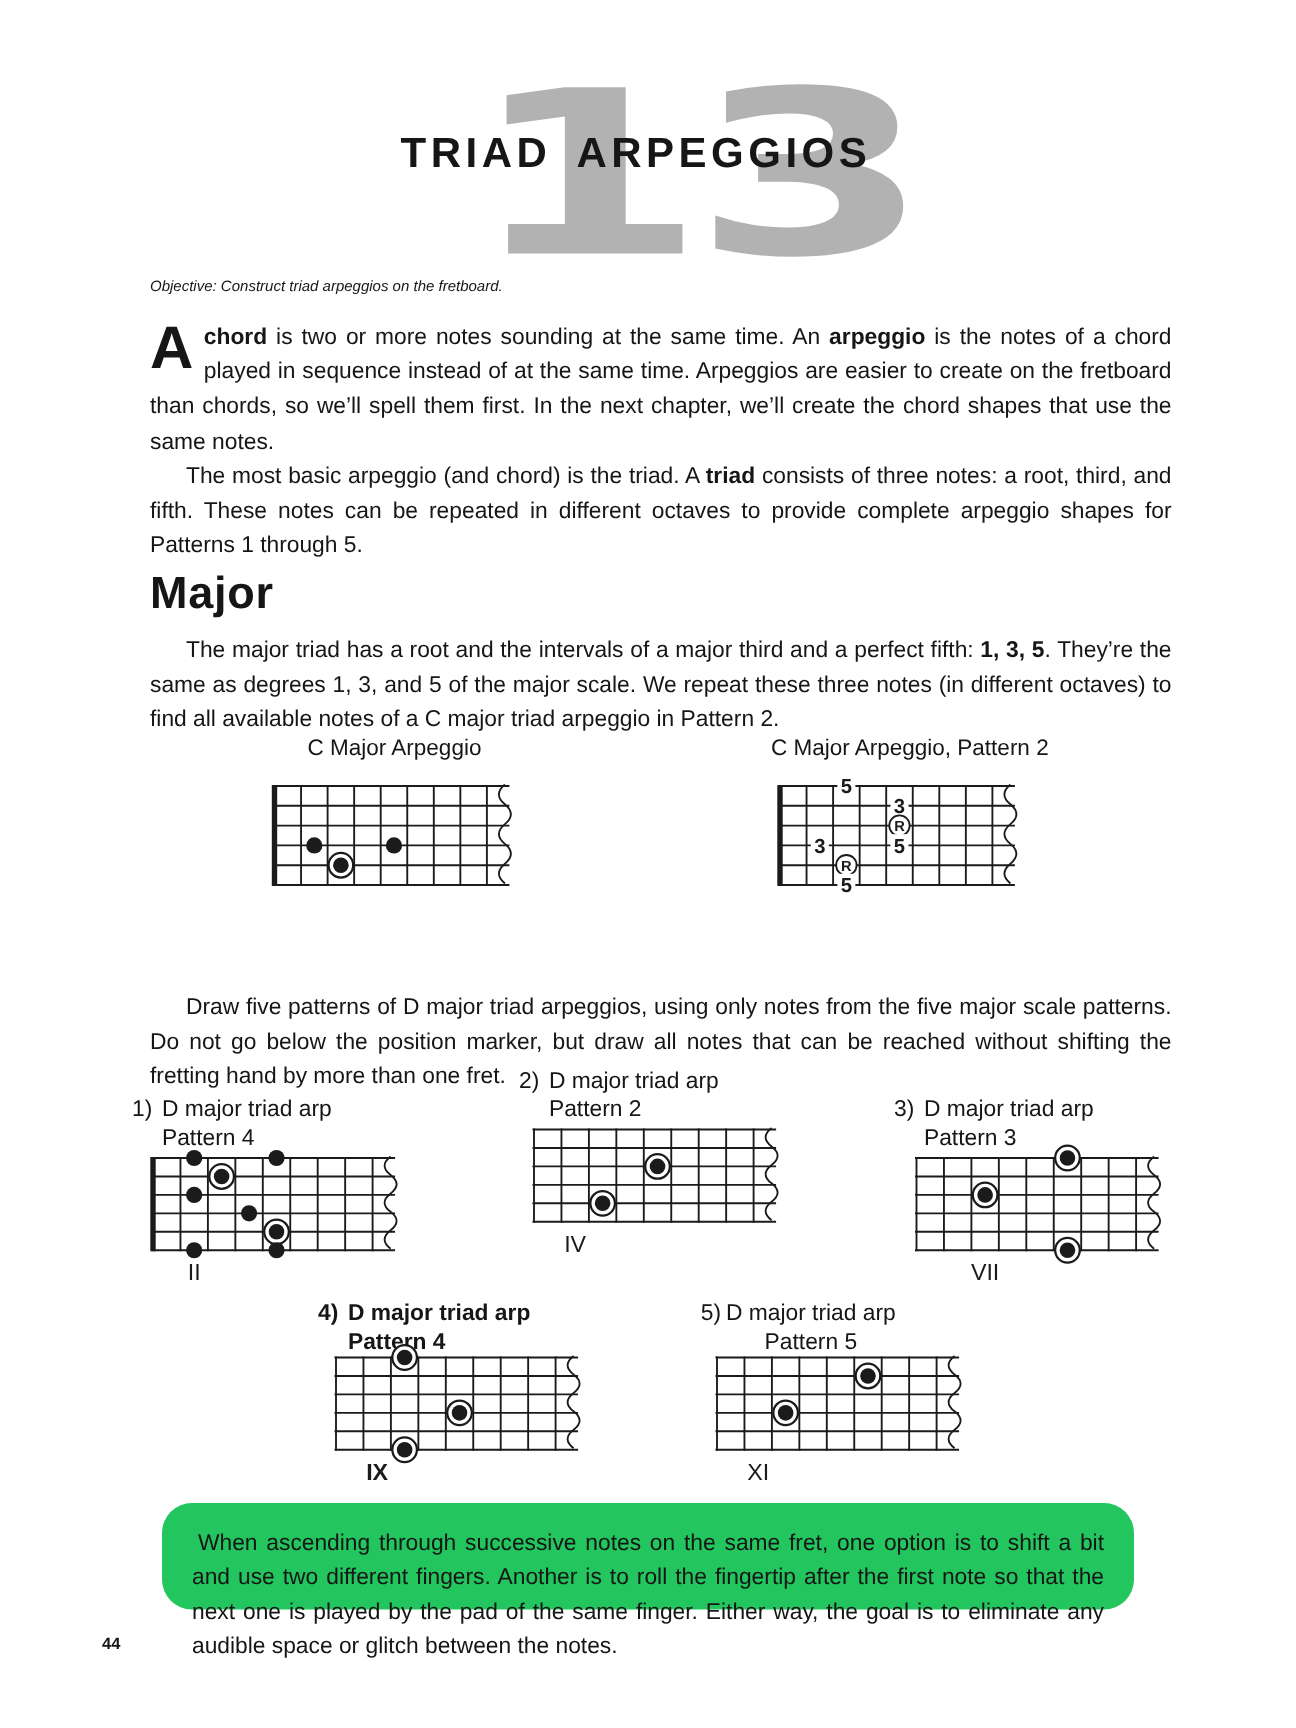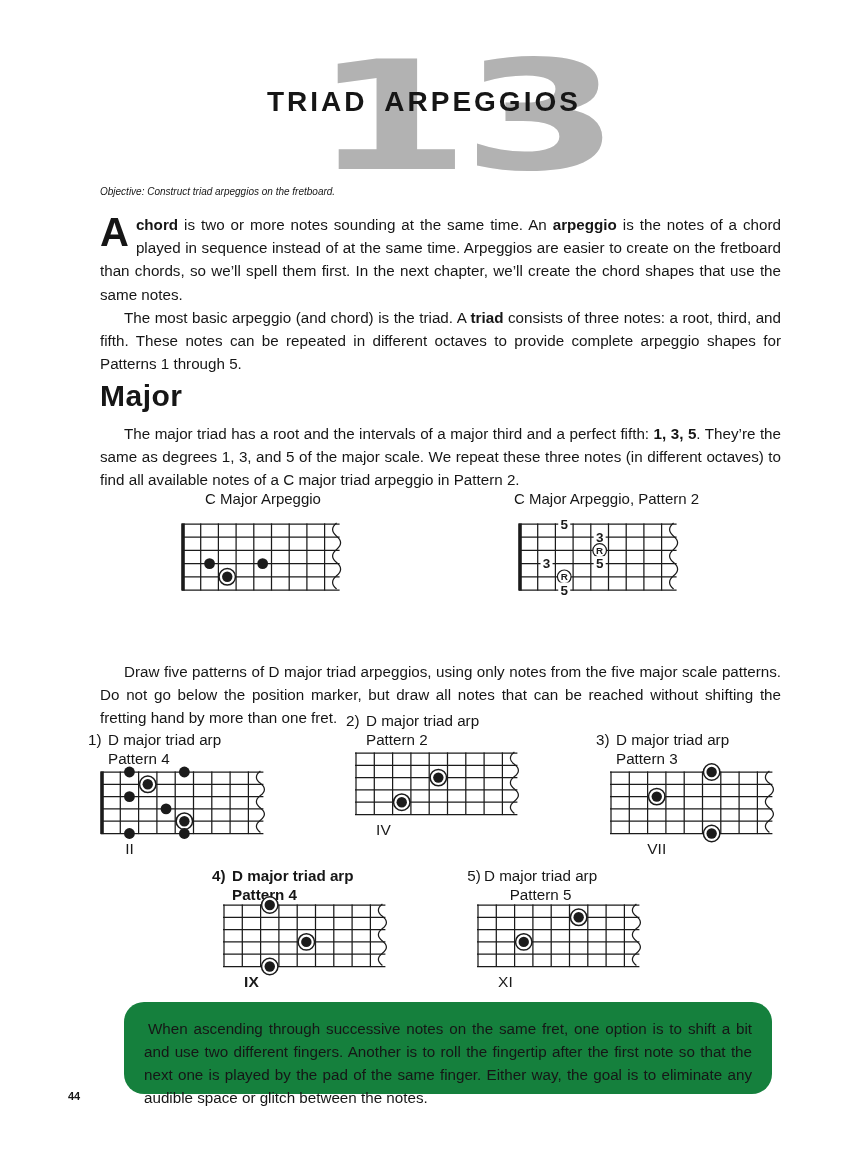--- a/index.html
+++ b/index.html
@@ -57,24 +57,23 @@
   .exfig .exnum { display:inline-block; width:20px; }
   .exfig .exline2 { margin-left:20px; }
   .exfig svg { position:absolute; }
   #ex1 { left:88px;  top:731px; } #ex1 svg { left:8px; top:30px; }
   #ex2 { left:346px; top:712px; } #ex2 svg { left:4px; top:30px; }
   #ex3 { left:596px; top:731px; } #ex3 svg { left:9px; top:30px; }
   #ex4 { left:212px; top:867px;font-weight:bold; } #ex4 svg { left:6px; top:27px; }
   #ex5 { left:464px; top:867px;text-align:center; } #ex5 svg { left:8px; top:27px; }
   
   .tip-box {
-    position:absolute; left:108px; top:1002px; width:648px; height:92px;
-    background:#15803d; border-radius:20px; box-sizing:border-box;
+    position:absolute; left:108px; top:1002px; width:648px; height:71px;
+    background:#22c55e; border-radius:20px; box-sizing:border-box;
     padding:15px 20px 0 20px;
-    margin-left:16px;
   }
   .tip-box p { margin:0; font-size:15.2px; line-height:23px; text-align:justify; text-indent:4px; }
   
   .page-number { position:absolute; left:68px; top:1090px; font-size:11px; font-weight:bold; }
 </style>
 </head>
 <body>
 
 <div class="page">
 

